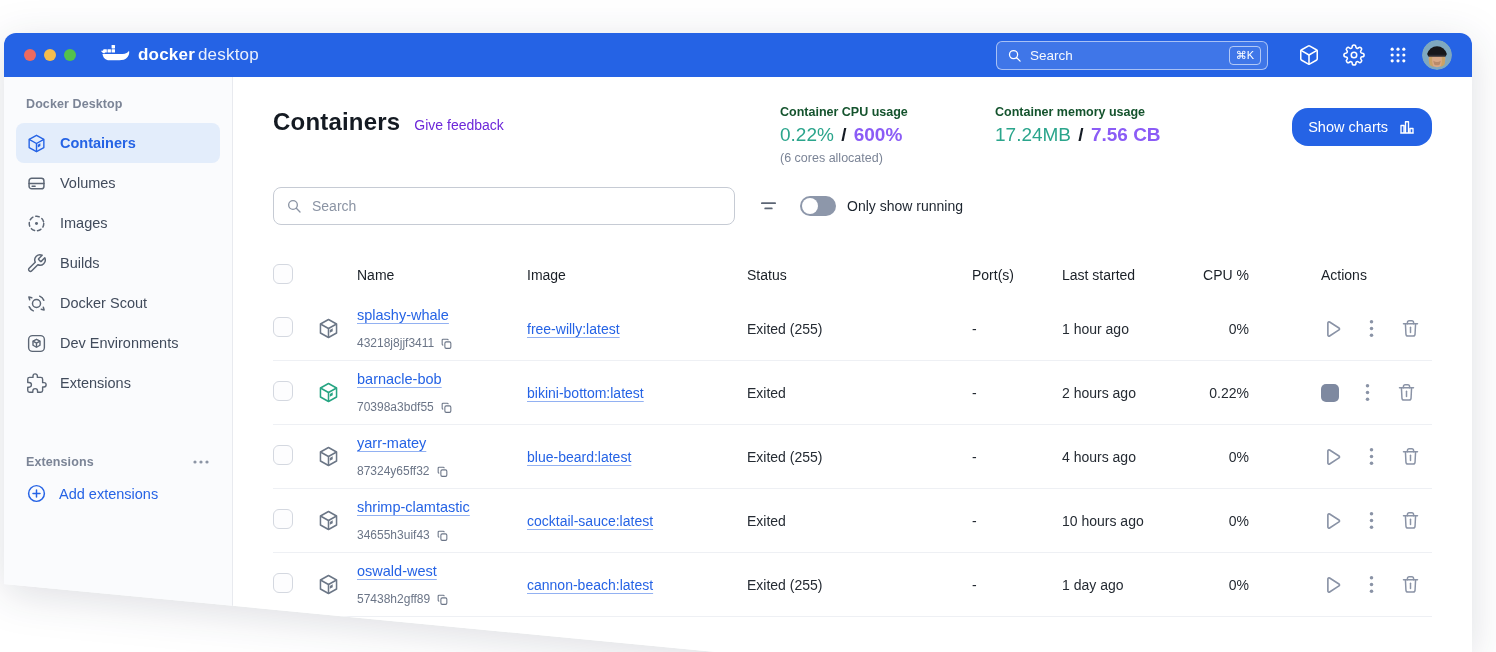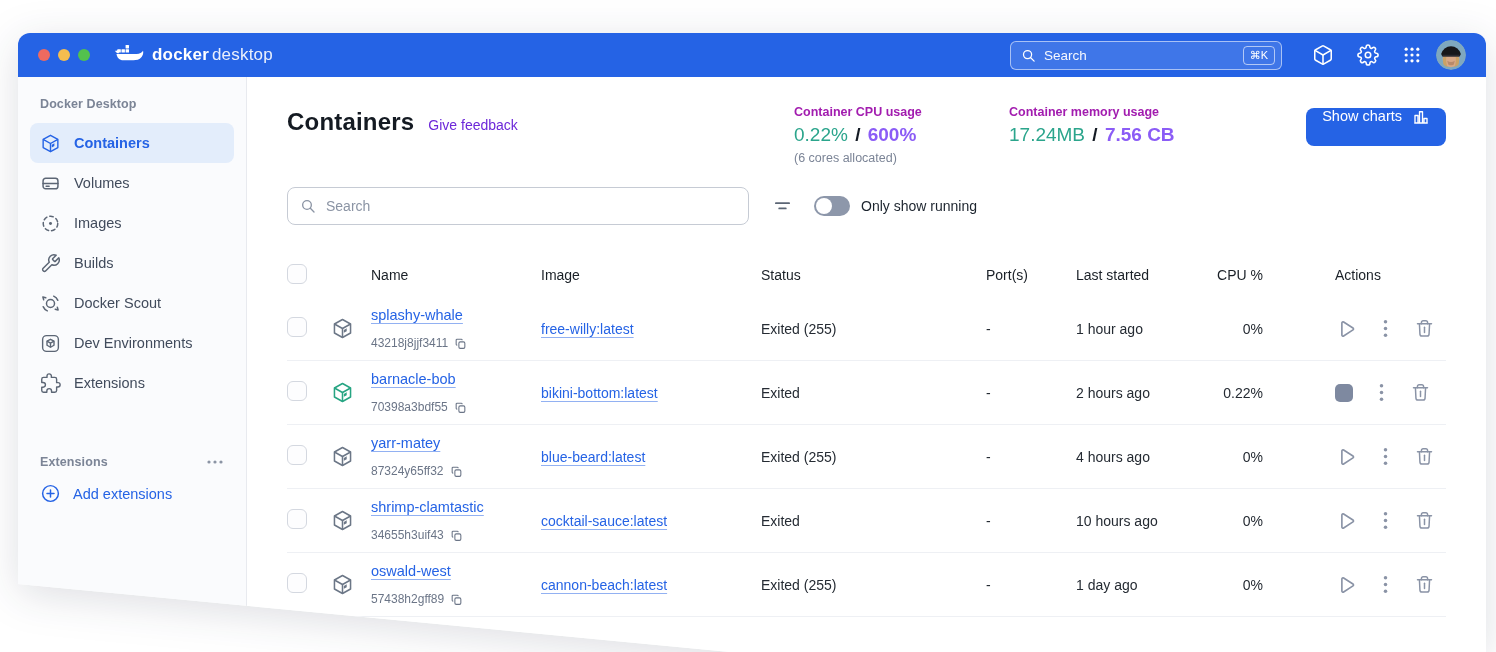--- a/index.html
+++ b/index.html
@@ -1,17 +1,17 @@
 <!DOCTYPE html>
 <html><head>
 <meta charset="utf-8">
 <style>
   * { margin:0; padding:0; box-sizing:border-box; }
   html,body { width:1496px; height:652px; background:#fff; font-family:"Liberation Sans", sans-serif; overflow:hidden; }
-  .window-wrap { position:absolute; left:18px; top:33px; width:1468px; height:619px; filter:drop-shadow(0 8px 20px rgba(20,30,60,.14)); }
+  .window-wrap { position:absolute; left:4px; top:33px; width:1468px; height:619px; filter:drop-shadow(0 8px 20px rgba(20,30,60,.14)); }
   .window { width:100%; height:100%; background:#fff; border-radius:12px 12px 0 0; overflow:hidden;
             clip-path:polygon(0 0, 100% 0, 100% 100%, 48.5% 100%, 0 89%); display:flex; flex-direction:column; }
   
   .titlebar { height:44px; background:#2563e5; display:flex; align-items:center; padding:0 20px; flex:0 0 auto; }
   .traffic { display:flex; gap:8px; }
   .light { width:12px; height:12px; border-radius:50%; }
   .light.red{background:#ee6a5f;} .light.yellow{background:#f5bd4f;} .light.green{background:#53c14d;}
   .logo { display:flex; align-items:center; gap:8px; margin-left:24px; color:#fff; }
   .logo-text { font-size:17px; color:#fff; letter-spacing:.2px; }
   .logo-text b { font-weight:700; }
@@ -39,28 +39,28 @@
   .dots-menu { color:#8b94a4; display:flex; cursor:pointer; }
   .add-ext { display:flex; align-items:center; gap:12px; padding:4px 10px; color:#2563e5; font-size:14.5px; font-weight:500; cursor:pointer; }
   
   .main { flex:1; background:#fff; padding:26px 40px 0 40px; min-width:0; }
   .page-header { position:relative; height:84px; }
   .title-block { position:absolute; left:0; top:5px; display:flex; align-items:baseline; }
   .page-title { font-size:24px; font-weight:700; color:#141a22; letter-spacing:.2px; }
   .feedback-link { margin-left:14px; font-size:14px; color:#6d28d9; font-weight:500; cursor:pointer; }
   .stat { position:absolute; top:2px; }
   .stat-cpu { left:507px; } .stat-mem { left:722px; }
-  .stat-label { font-size:12.5px; font-weight:700; color:#a21caf; }
+  .stat-label { font-size:12.5px; font-weight:700; color:#14532d; }
   .stat-line { margin-top:5px; font-size:19px; }
   .stat-used { color:#2ba58c; }
   .stat-sep { color:#141b24; font-weight:600; margin:0 2px; }
   .stat-total { color:#8b5cf6; font-weight:600; }
   .stat-note { margin-top:5px; font-size:12.5px; color:#7b8496; }
   .show-charts-btn { position:absolute; right:0; top:5px; height:38px; background:#2563e5; color:#fff; border:none;
-                     border-radius:8px; font-size:14.5px; font-weight:500; font-family:inherit; display:flex; 
+                     border-radius:16px; font-size:14.5px; font-weight:500; font-family:inherit; display:flex; align-items:center;
                      gap:10px; padding:0 16px; cursor:pointer; }
   
   .toolbar { display:flex; align-items:center; margin-top:0; height:38px; }
   .search-box { width:462px; height:38px; border:1px solid #c6cbd4; border-radius:8px; display:flex; align-items:center;
                 padding:0 12px; gap:10px; color:#8b94a4; }
   .search-box input { flex:1; border:none; outline:none; font-size:14px; color:#333; font-family:inherit; }
   .search-box input::placeholder { color:#8b94a4; }
   .filter-btn { margin-left:24px; color:#5c6675; display:flex; cursor:pointer; }
   .toggle { margin-left:22px; width:36px; height:20px; border-radius:10px; background:#8d97aa; position:relative; cursor:pointer; flex:0 0 auto; }
   .toggle .knob { position:absolute; left:2px; top:2px; width:16px; height:16px; border-radius:50%; background:#fff; }

